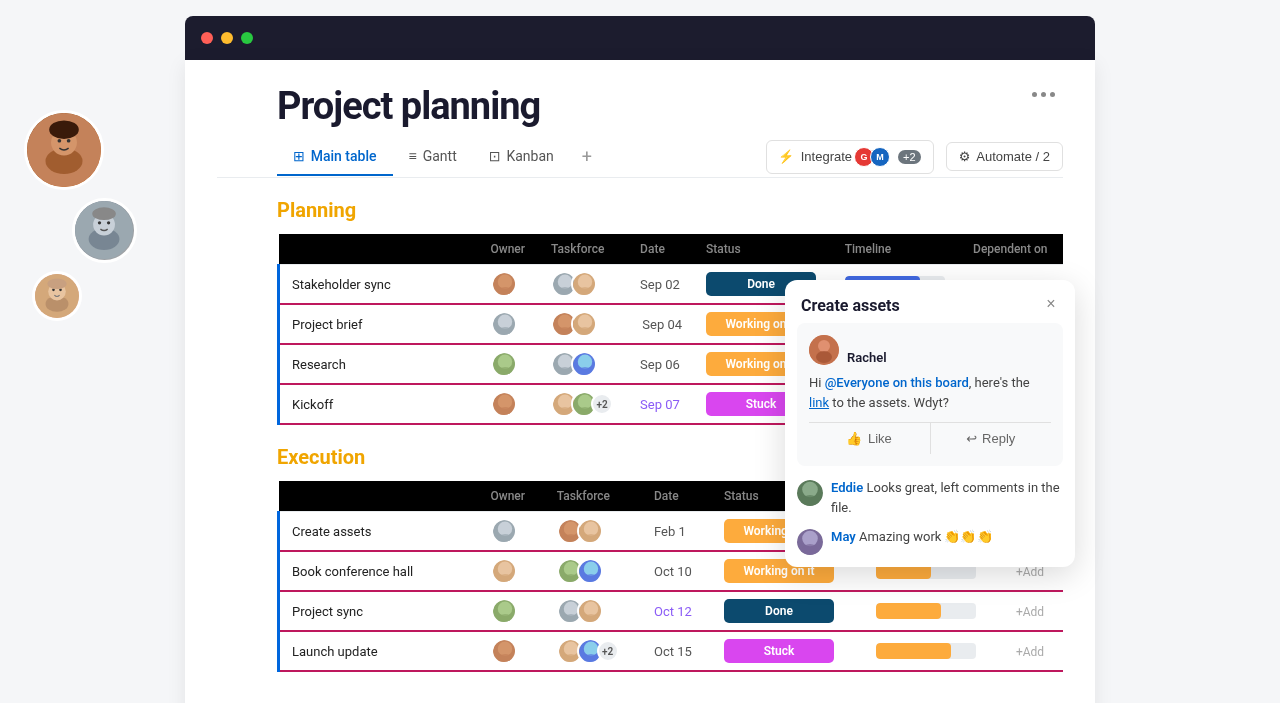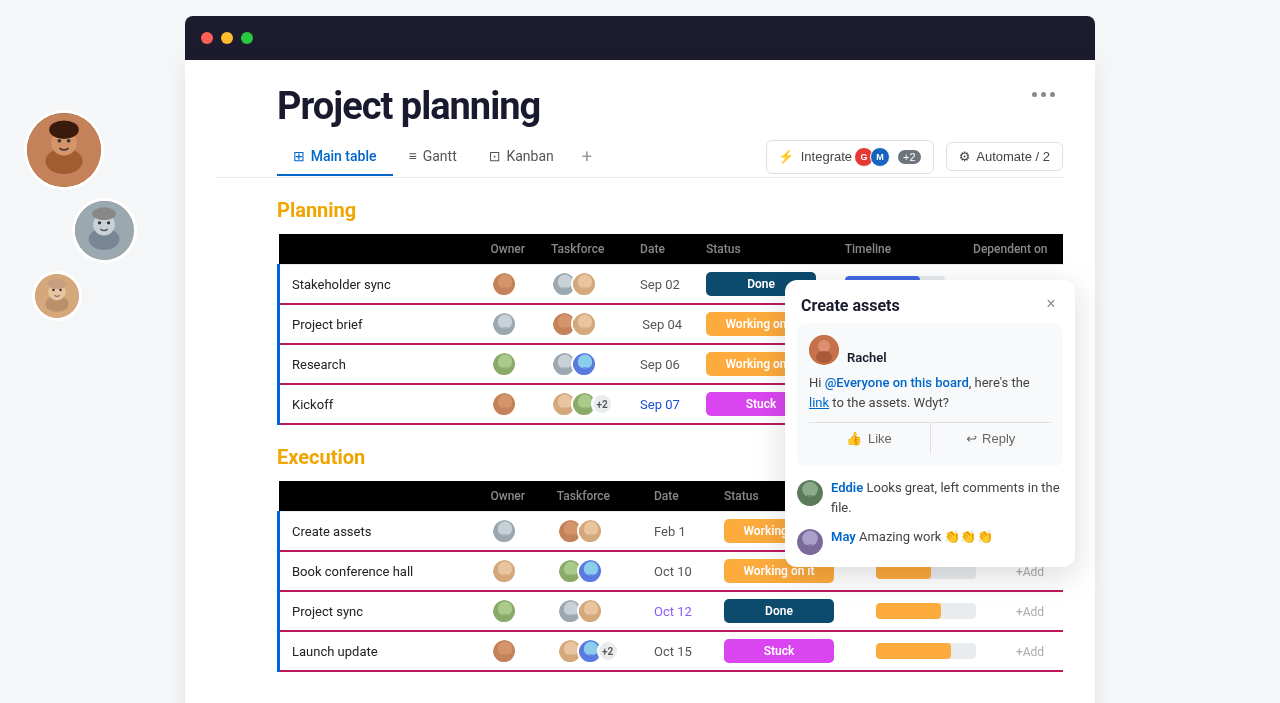--- a/index.html
+++ b/index.html
@@ -528,21 +528,21 @@
       <ellipse cx="12" cy="19.200000000000003" rx="7.199999999999999" ry="5.28" fill="#D4A87A" opacity="0.7"></ellipse>
     </svg></div>
                 <div class="av"><svg width="24" height="24" viewBox="0 0 24 24">
       <circle cx="12" cy="12" r="12" fill="#8AAA6A"></circle>
       <circle cx="12" cy="8.76" r="7.199999999999999" fill="#AACA8A"></circle>
       <ellipse cx="12" cy="19.200000000000003" rx="7.199999999999999" ry="5.28" fill="#8AAA6A" opacity="0.7"></ellipse>
     </svg></div>
                 <div class="av-count">+2</div>
               </div>
             </td>
-      <td style="color:#1d4ed8;font-size:13px;">Sep 07</td>
+      <td style="color:#8b5cf6;font-size:13px;">Sep 07</td>
       <td>
         <span class="status-badge status-stuck">Stuck</span>
       </td>
       <td class="timeline-cell">
         <div class="timeline-bar-wrap">
           <div class="timeline-bar bar-blue" style="width:50%"></div>
         </div>
       </td>
       <td><span class="add-btn">+Add</span></td>
     </tr>

